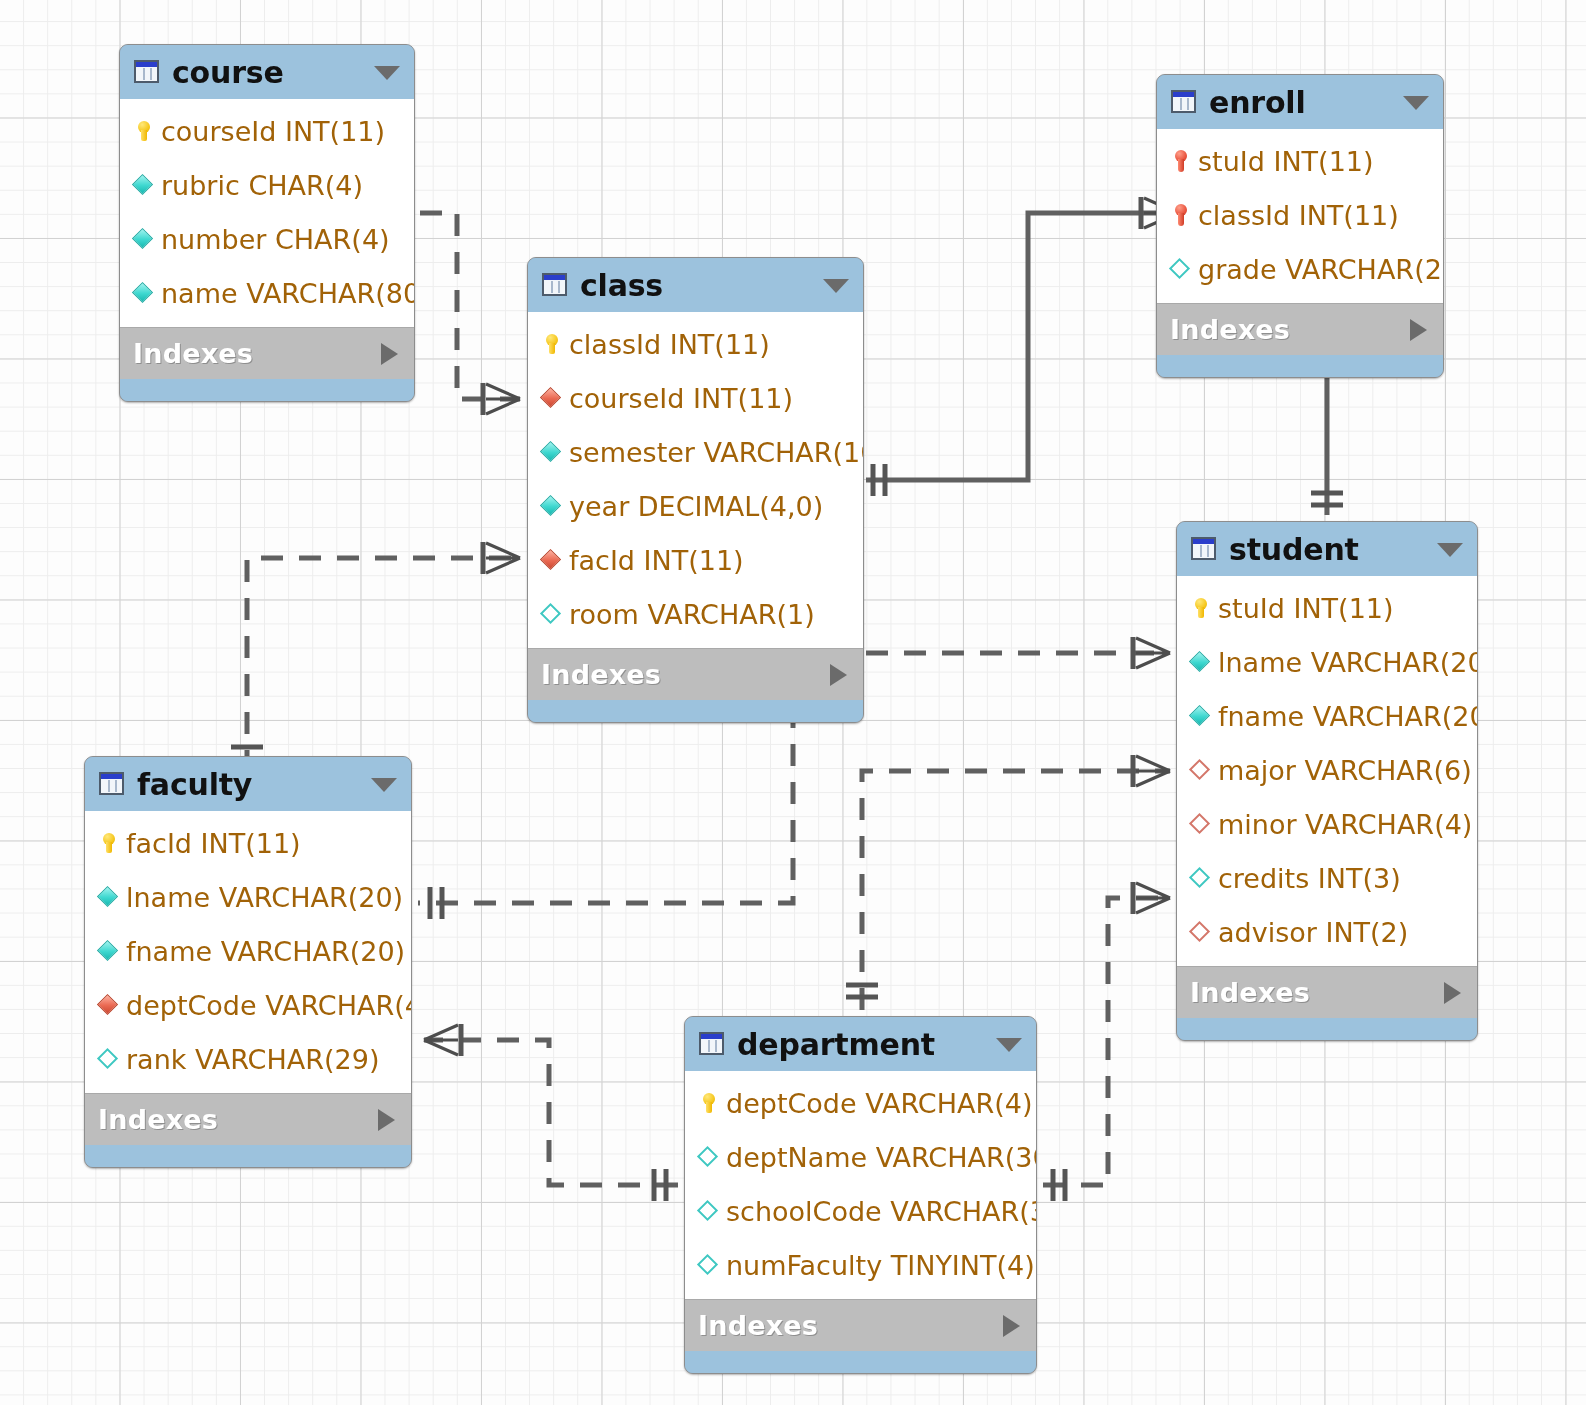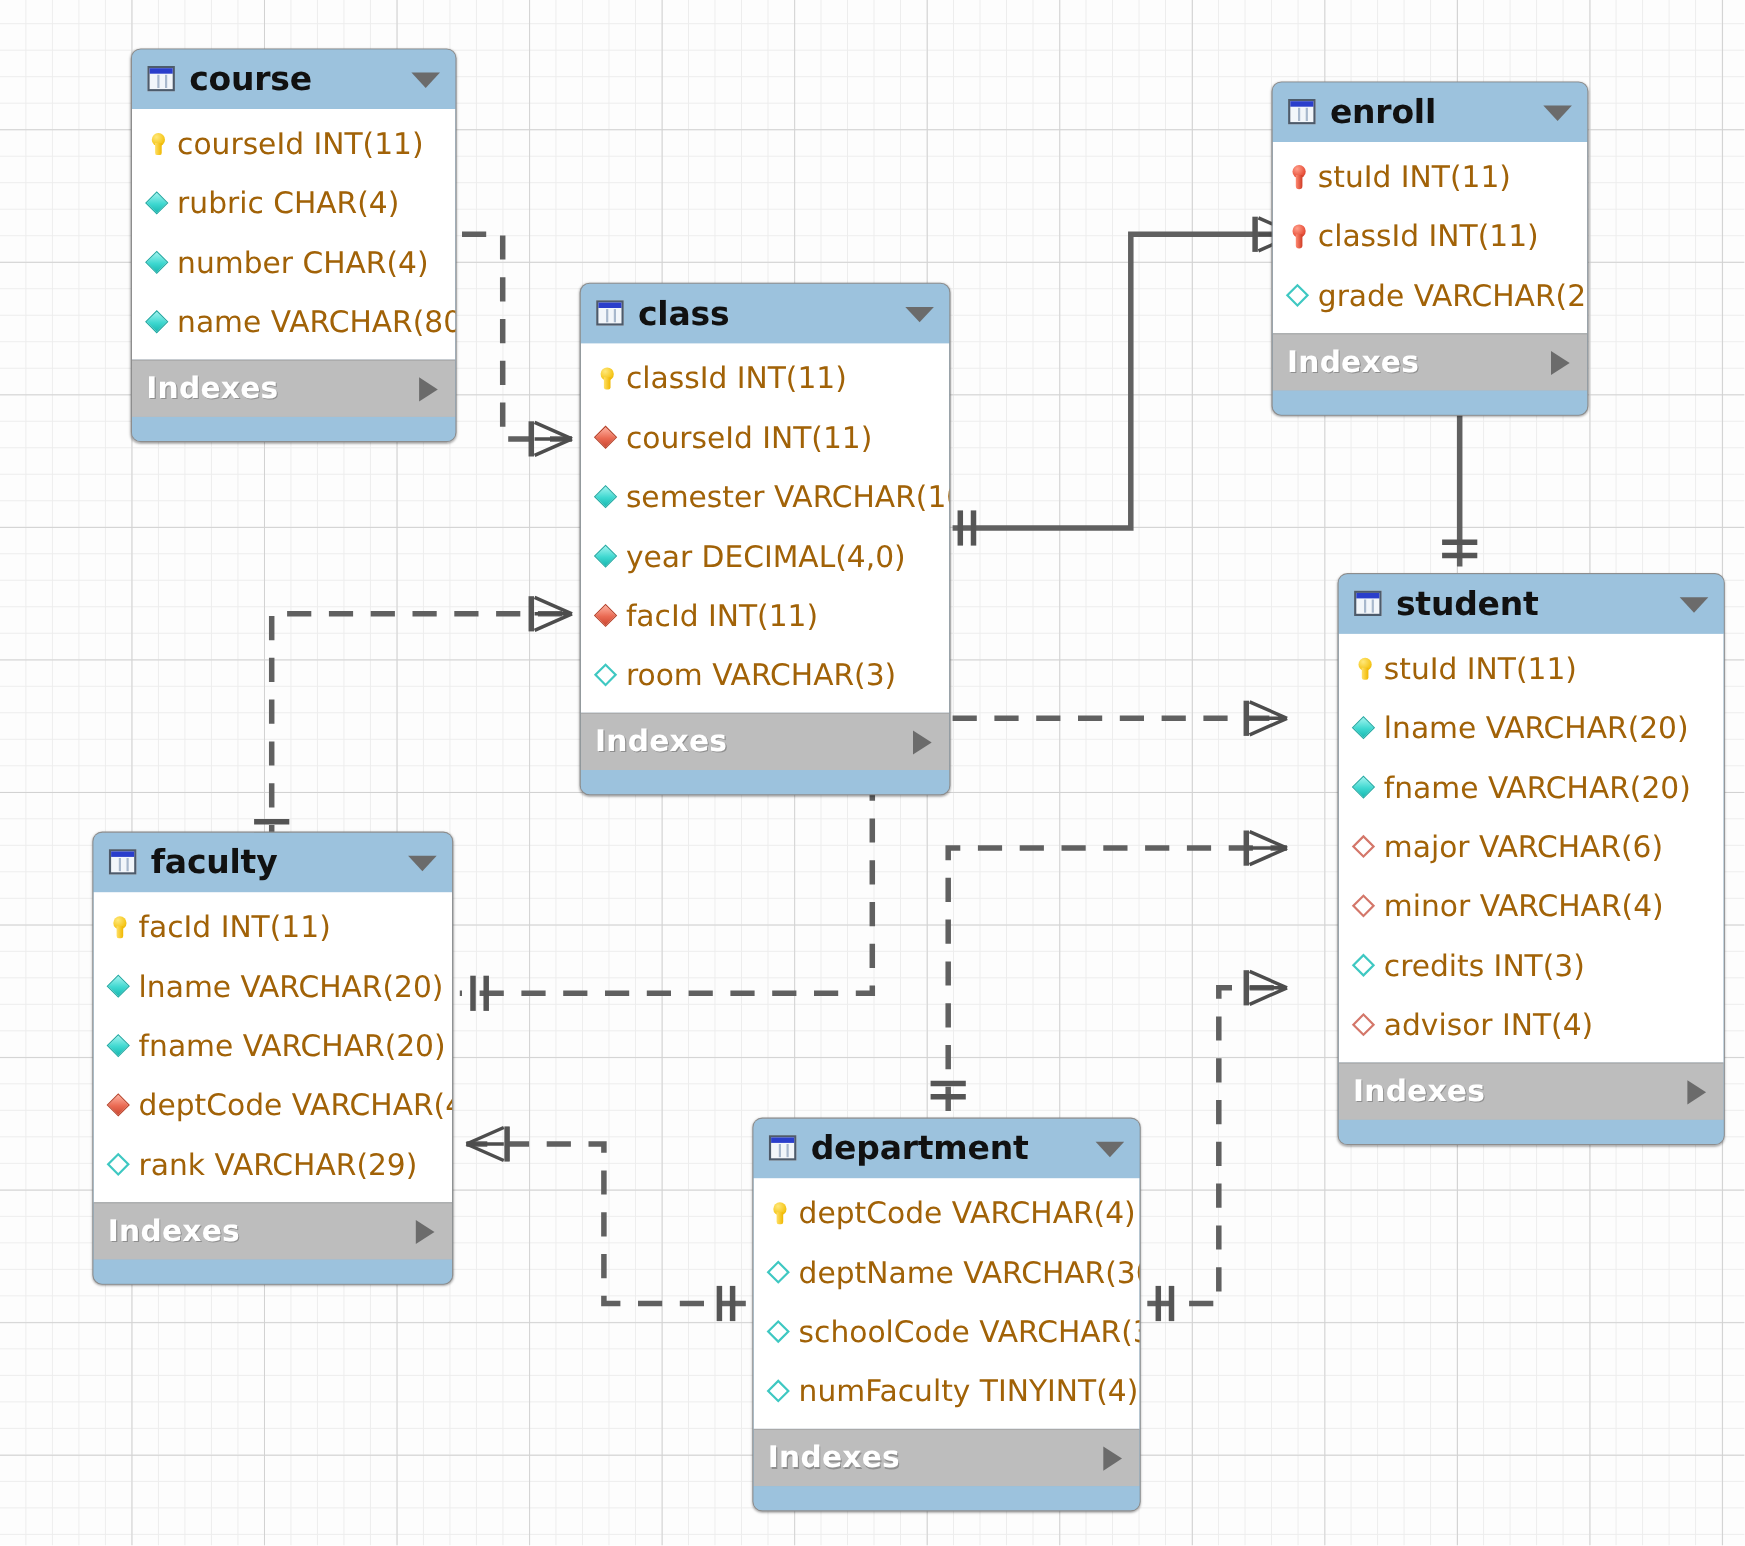--- a/index.html
+++ b/index.html
@@ -412,30 +412,30 @@
           <div class="col">
             <span class="col-ico ic-dia-red">
               <span class="dia"></span>
             </span>
             <span class="col-txt">facId INT(11)</span>
           </div>
           <div class="col">
             <span class="col-ico ic-dia-cyan-open">
               <span class="dia"></span>
             </span>
-            <span class="col-txt">room VARCHAR(3)</span>
+            <span class="col-txt">room VARCHAR(1)</span>
           </div>
         </div>
         <div class="idx">
           <span class="idx-txt">Indexes</span>
           <span class="idx-caret"></span>
         </div>
         <div class="tbl-foot"></div>
       </div>
-      <div class="tbl" style="left: 1216px; top: 521px; width: 352px; text-align: right;">
+      <div class="tbl" style="left: 1176px; top: 521px; width: 302px; text-align: right;">
         <div class="tbl-hdr">
           <span class="tbl-ico">
             <span class="frm"></span>
             <span class="cap"></span>
             <span class="c1"></span>
             <span class="c2"></span>
           </span>
           <span class="tbl-name">student</span>
           <span class="tbl-caret"></span>
         </div>
@@ -474,21 +474,21 @@
           <div class="col">
             <span class="col-ico ic-dia-cyan-open">
               <span class="dia"></span>
             </span>
             <span class="col-txt">credits INT(3)</span>
           </div>
           <div class="col">
             <span class="col-ico ic-dia-red-open">
               <span class="dia"></span>
             </span>
-            <span class="col-txt">advisor INT(4)</span>
+            <span class="col-txt">advisor INT(2)</span>
           </div>
         </div>
         <div class="idx">
           <span class="idx-txt">Indexes</span>
           <span class="idx-caret"></span>
         </div>
         <div class="tbl-foot"></div>
       </div>
       <div class="tbl" style="left: 84px; top: 756px; width: 328px;">
         <div class="tbl-hdr">

